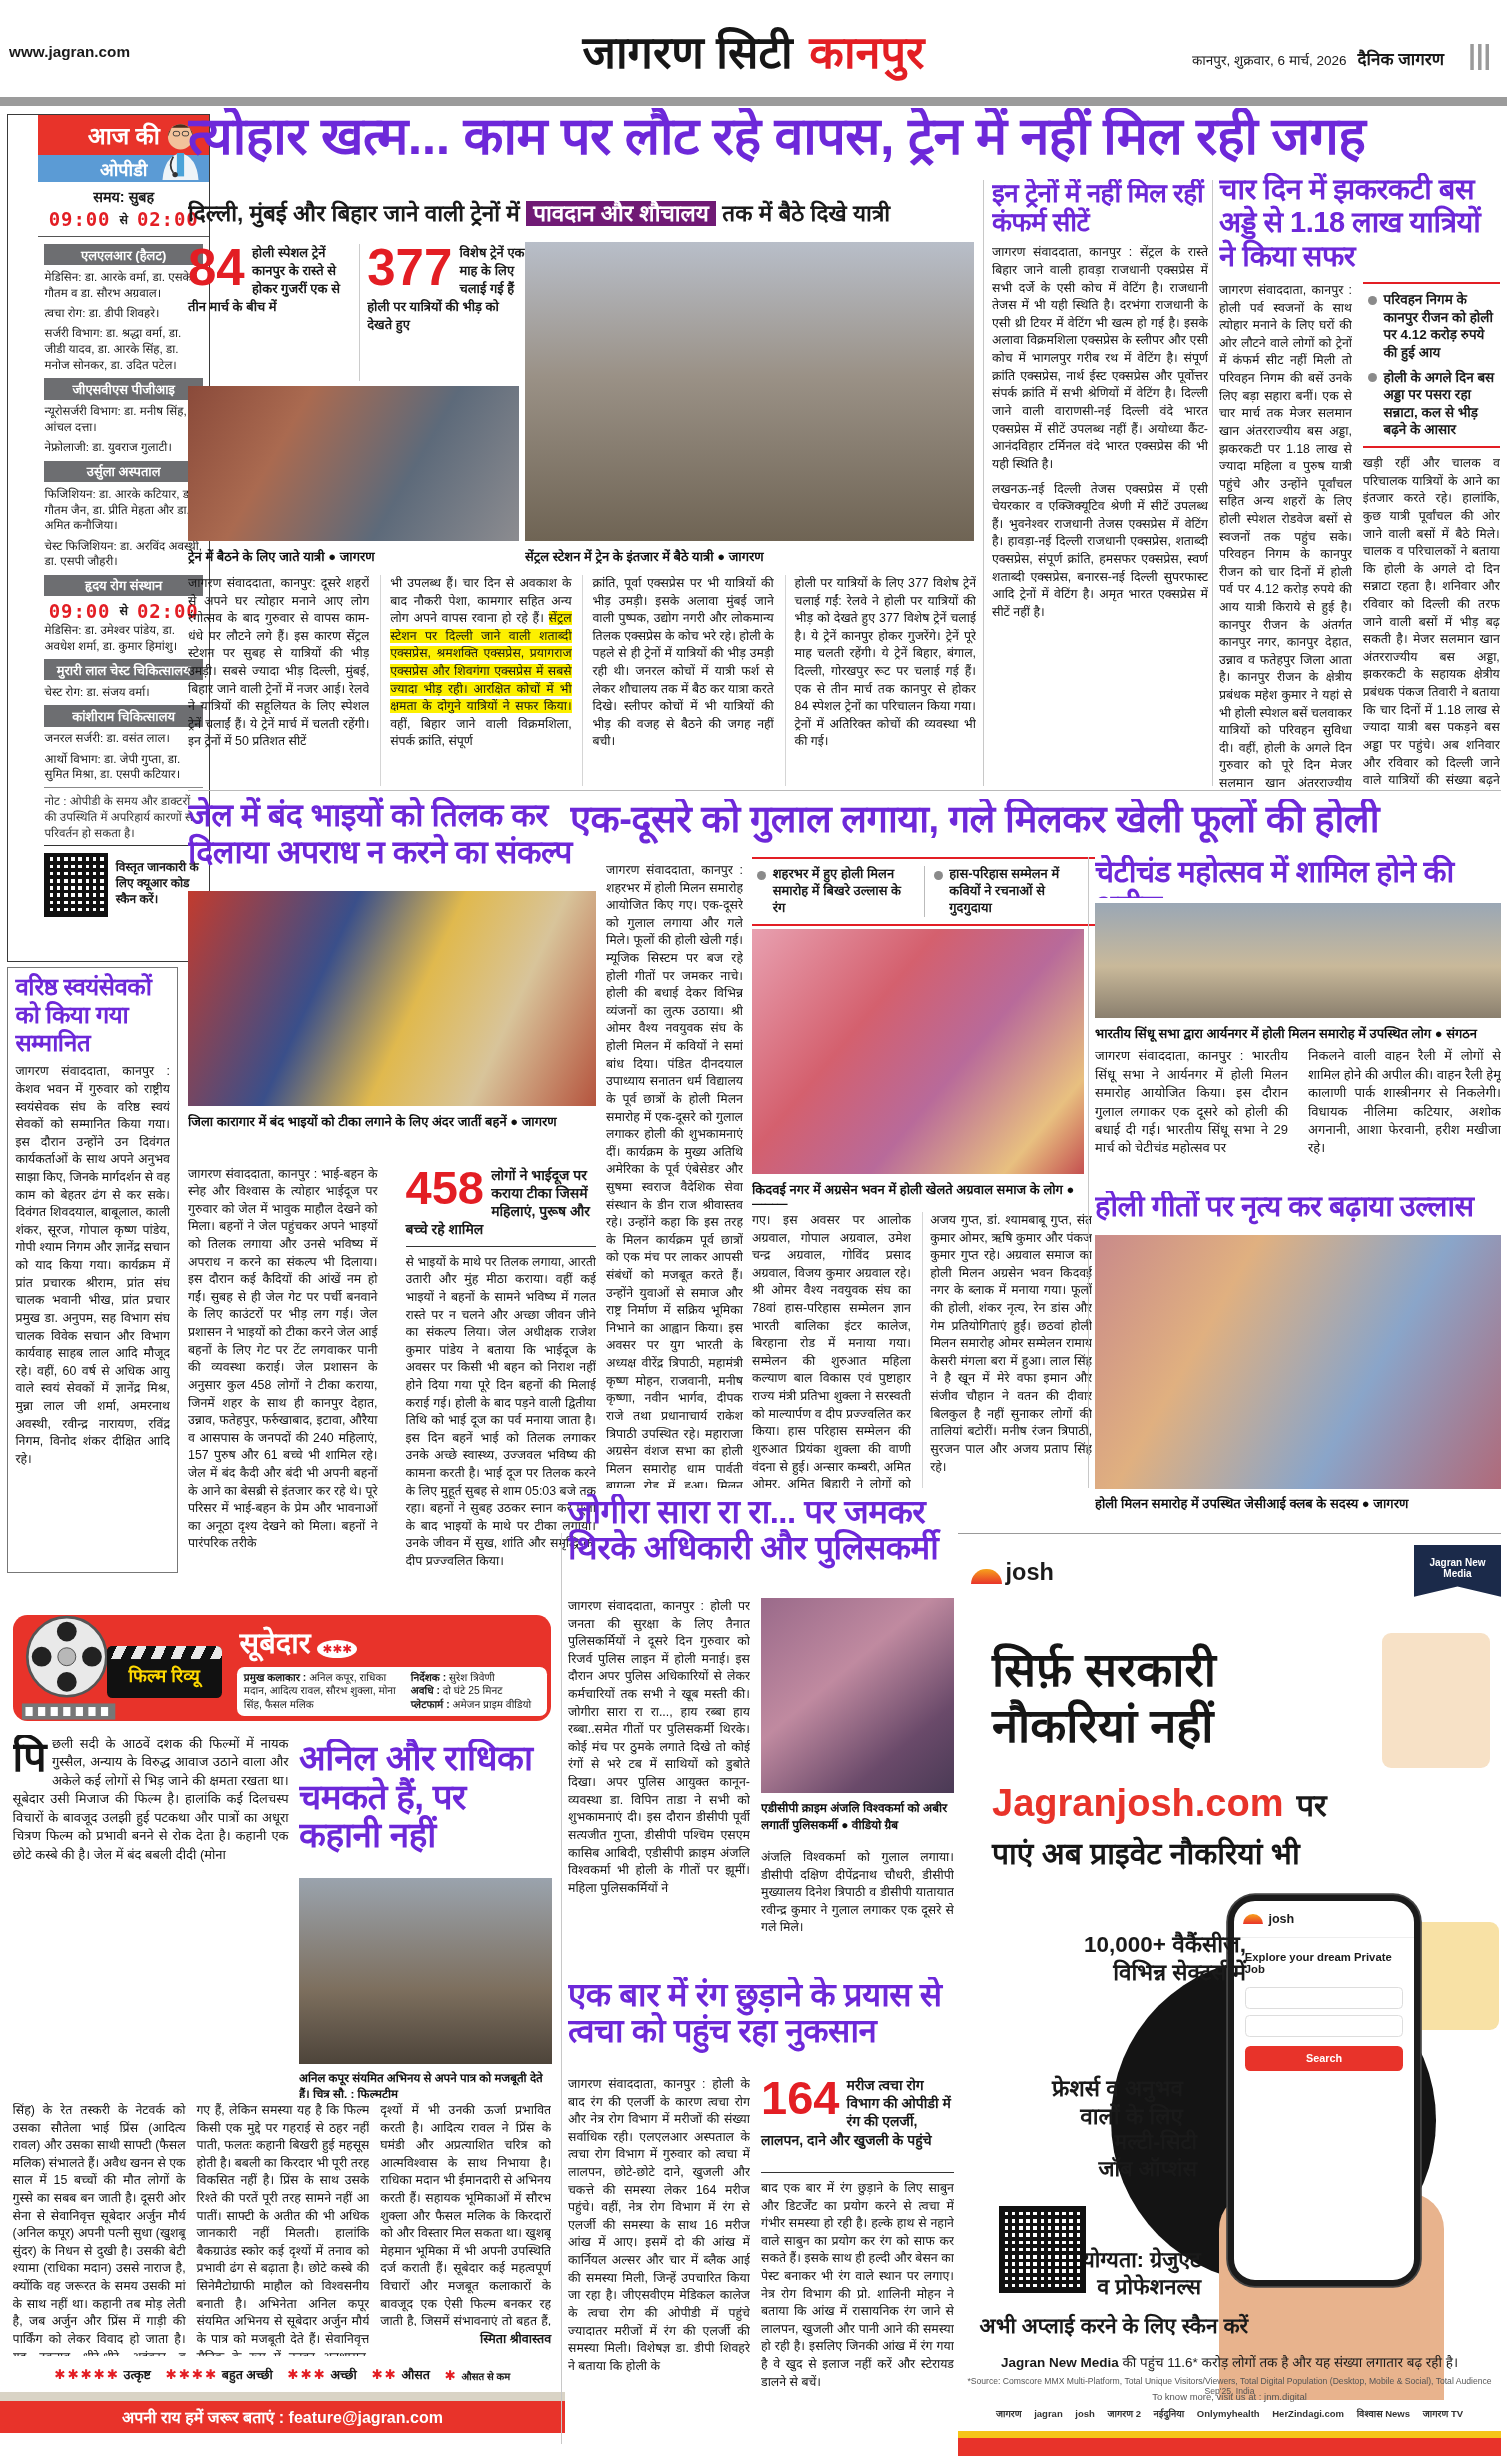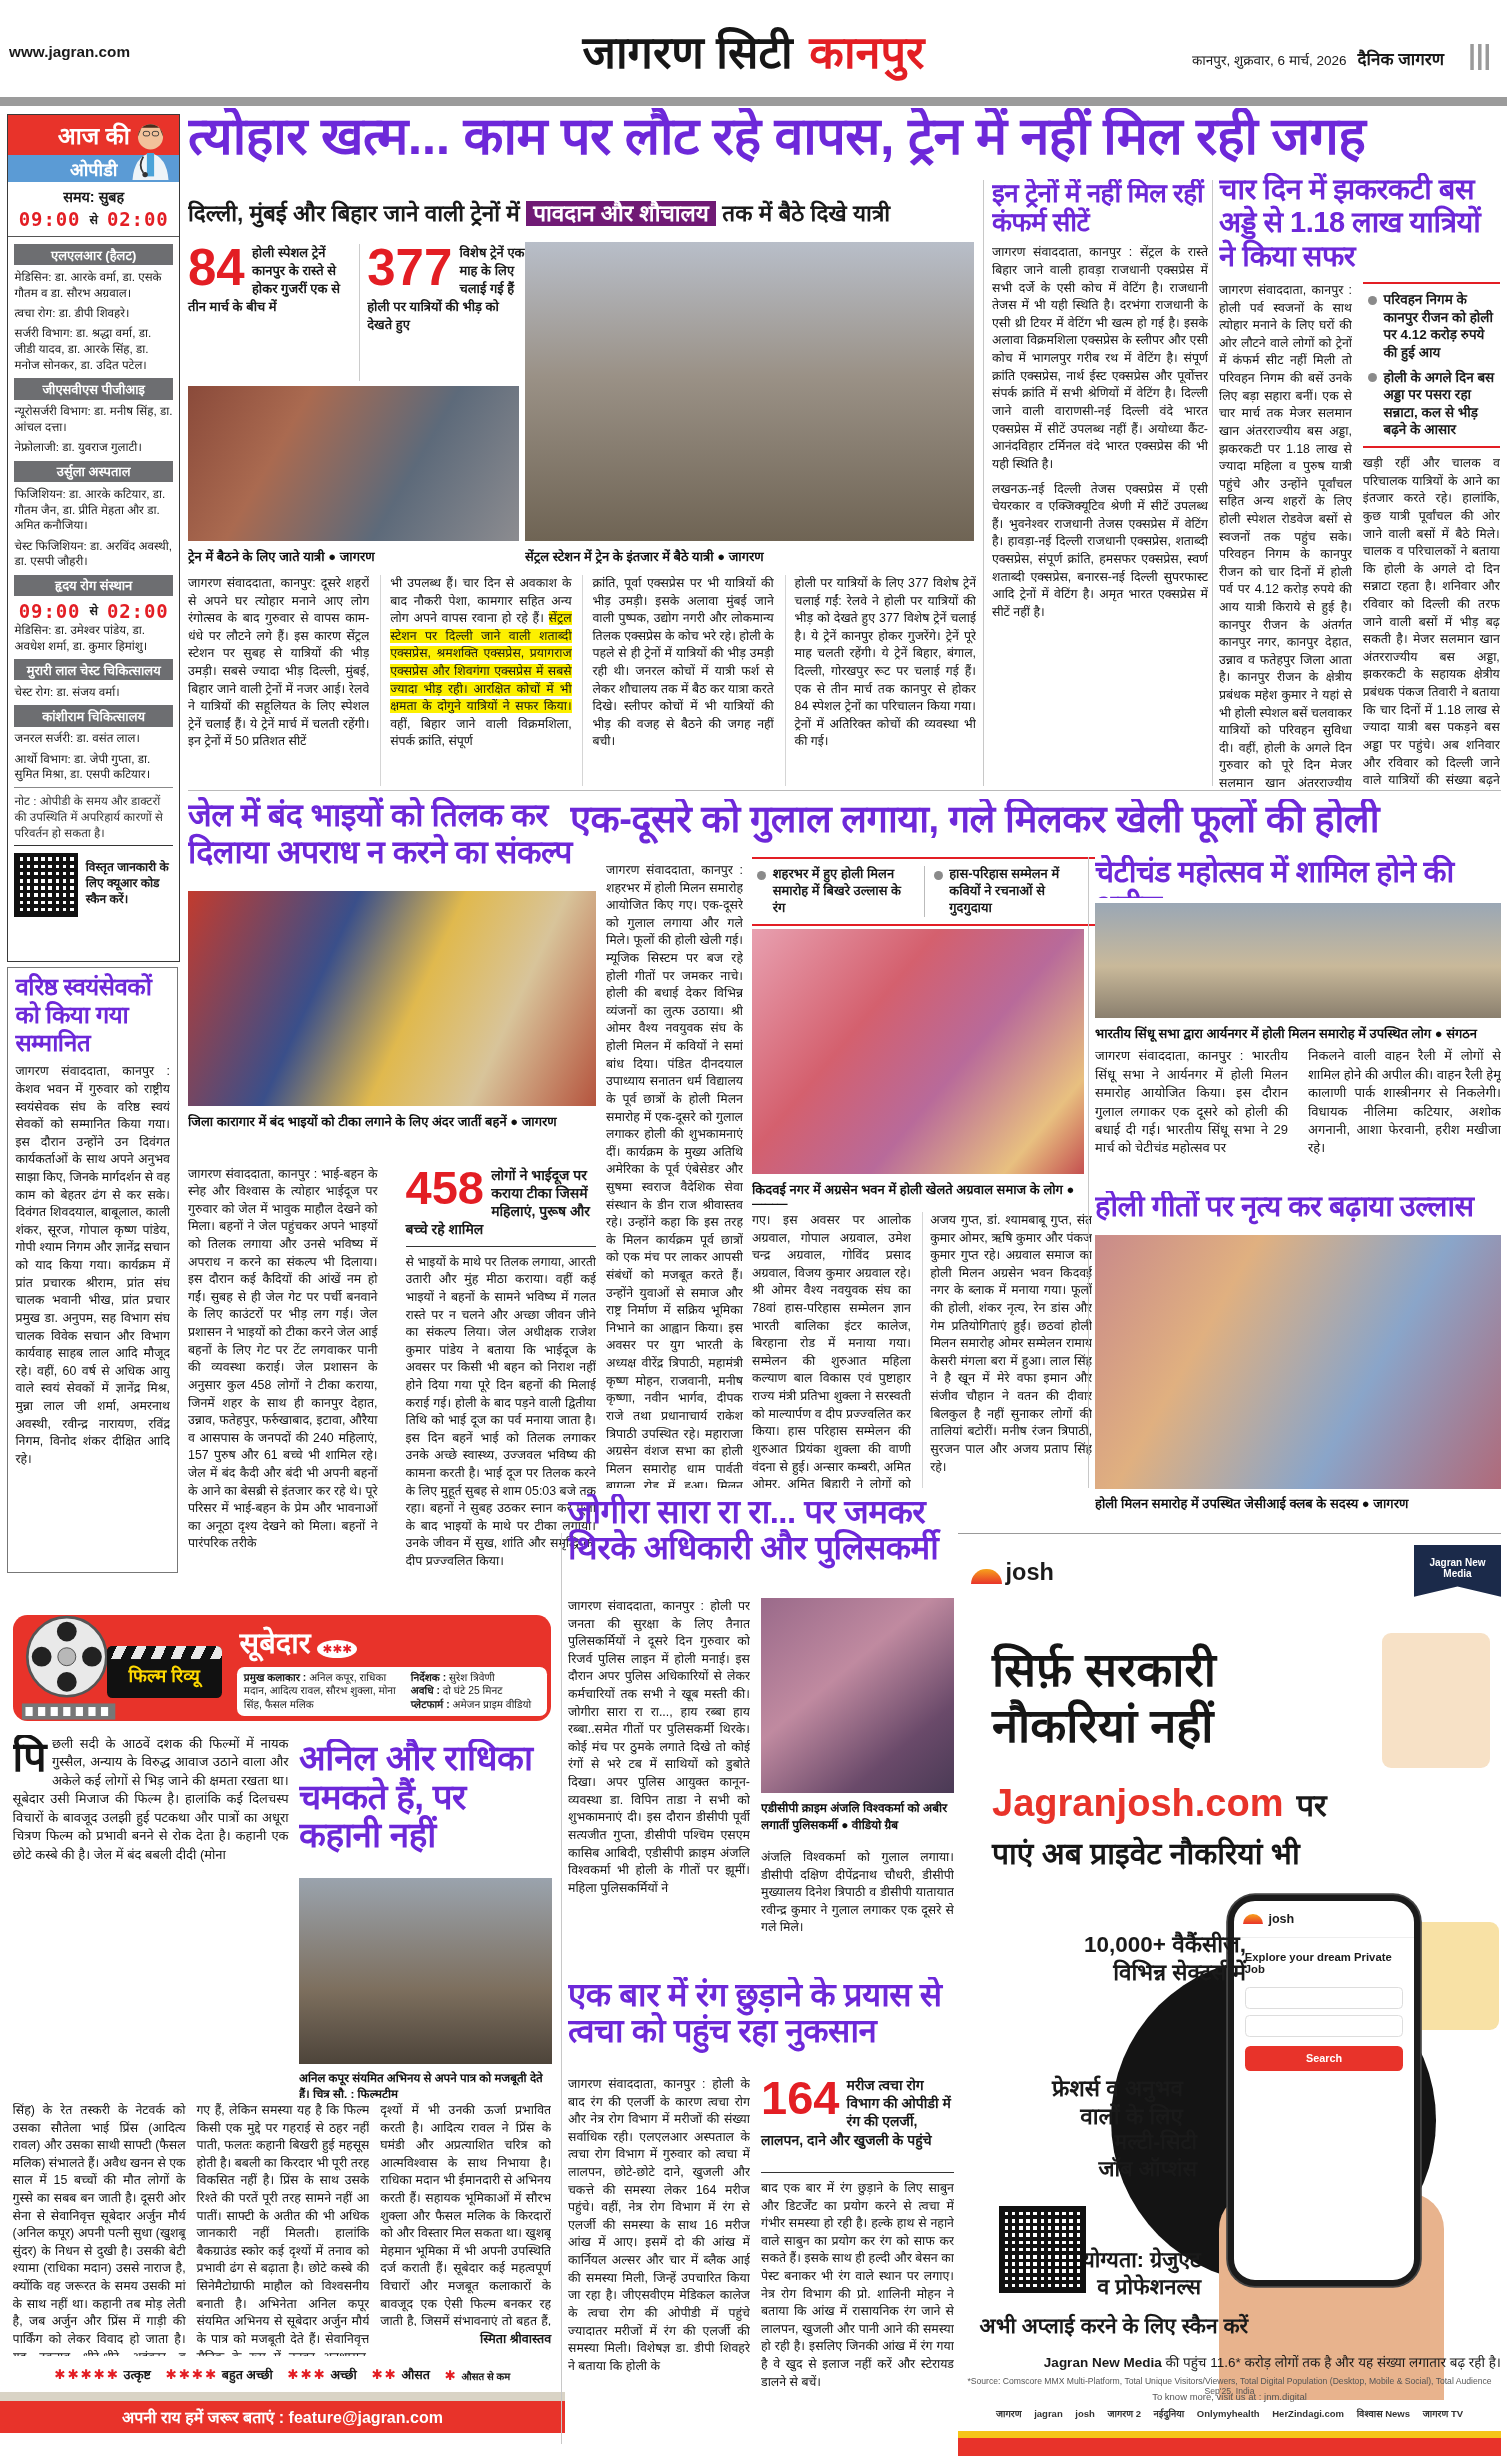--- a/index.html
+++ b/index.html
@@ -12,21 +12,21 @@
   .vrule{width:0.9px;background:#c8c8c8;}
   .hrule{height:0.9px;background:#b9b9b9;}
   .headline{font-weight:700;color:#6d28d9;letter-spacing:-0.5px;line-height:1.1;overflow:hidden;}
   .gray-tag{background:#701a75;color:#fff;padding:0 7.2px;}
   .hl{background:#fdf000;}
   .statnum{color:#e31e24;font-weight:800;line-height:0.95;}
   .bulletbox{border-top:2.7px solid #e31e24;border-bottom:2.7px solid #e31e24;padding:7.2px 5.4px;}
   .bullet-item{display:flex;gap:6.3px;font-weight:bold;font-size:15px;line-height:1.3;}
   .dot{width:9px;height:9px;border-radius:50%;background:#8a8a8a;flex:0 0 auto;margin-top:4.5px;}
   
-  .opd-box{border:1.4px solid #3a3a3a;background:#fff;}
+  .opd-box{border:1.4px solid #3a3a3a;background:#fff;padding-left:30px;}
   .opd-red{background:#e8332a;color:#fff;font-weight:800;font-size:23.5px;display:flex;align-items:center;justify-content:center;height:40px;}
   .opd-blue{background:#5b9bd5;color:#fff;font-weight:800;font-size:18px;display:flex;align-items:center;justify-content:center;height:27px;}
   .opd-sec{background:#6d6e71;color:#fff;font-weight:bold;font-size:13px;text-align:center;padding:1.8px 1.8px;margin:5.4px 0 3.6px;}
   .opd-entry{font-size:11.7px;line-height:1.35;text-align:left;margin:0 0 4.5px;}
   .clock{font-family:"DejaVu Sans Mono",monospace;color:#e31e24;font-weight:bold;font-size:19px;letter-spacing:0.9px;}
   .clock-sep{color:#222;font-size:12.6px;font-weight:bold;}
   .qr{background:
       repeating-linear-gradient(0deg,#111 0 3.6px,transparent 3.6px 7.2px),
       repeating-linear-gradient(90deg,#111 0 3.6px,#fff 3.6px 7.2px);
       border:2.7px solid #111;}
@@ -356,21 +356,21 @@
         <div>व प्रोफेशनल्स</div>
     </div>
     <div class="abs" style="left:86px;top:816px;width:153px;text-align:right;font-size:21.6px;font-weight:800;line-height:1.25;left:86px;top:595px;">
       <div>मल्टी-सिटी</div>
         <div>जॉब ऑप्शंस</div>
     </div>
 
     <div class="abs qr" style="left:41px;top:672px;width:83px;height:83px;"></div>
     <div class="abs" style="left:21.6px;top:777px;width:298px;font-size:21px;font-weight:800;">अभी अप्लाई करने के लिए स्कैन करें</div>
 
-    <div class="abs" style="left:0;top:819px;width:543px;text-align:right;font-size:13.5px;">
+    <div class="abs" style="left:0;top:819px;width:543px;text-align:center;font-size:13.5px;">
       <b>Jagran New Media</b> <span>की पहुंच 11.6* करोड़ लोगों तक है और यह संख्या लगातार बढ़ रही है।</span>
     </div>
     <div class="abs" style="left:0;top:842px;width:543px;text-align:center;font-size:8.6px;color:#555;">*Source: Comscore MMX Multi-Platform, Total Unique Visitors/Viewers, Total Digital Population (Desktop, Mobile &amp; Social), Total Audience Sep'25, India</div>
     <div class="abs" style="left:0;top:857px;width:543px;text-align:center;font-size:9.5px;color:#555;">To know more, visit us at : jnm.digital</div>
     <div class="abs logorow" style="left:0;top:873px;width:543px;">
       <span>जागरण</span>
       <span>jagran</span>
       <span>josh</span>
       <span>जागरण 2</span>
       <span>नईदुनिया</span>

